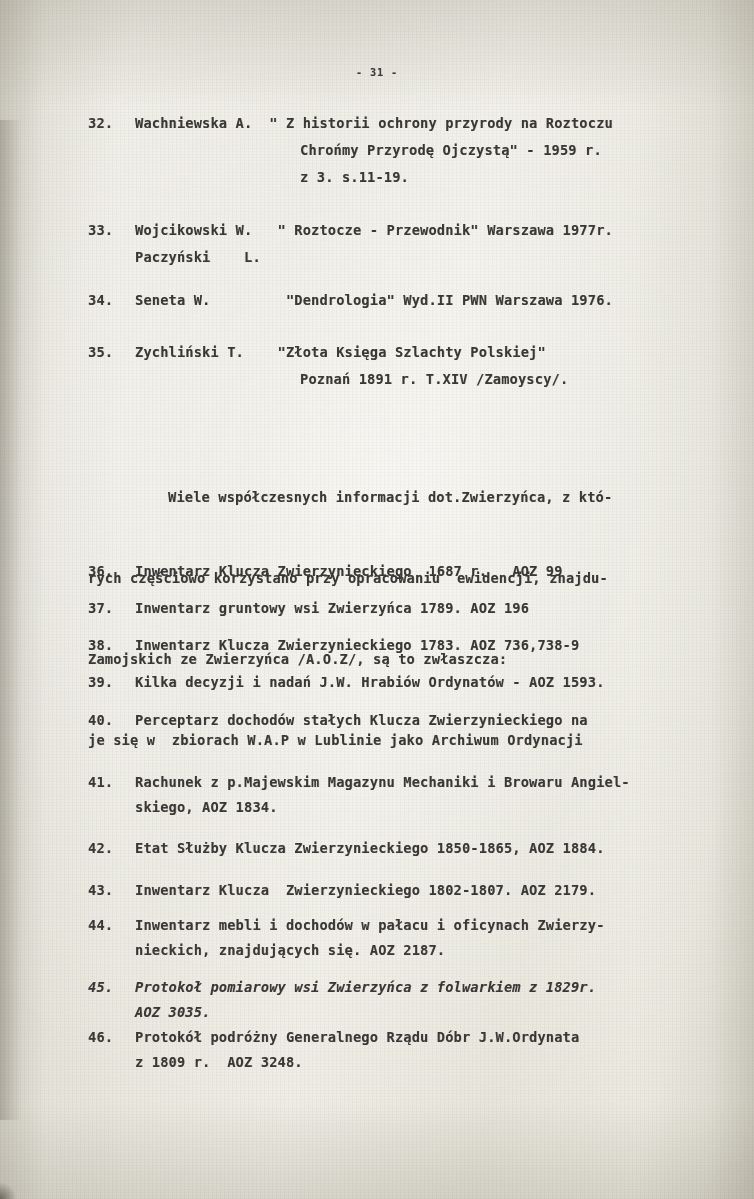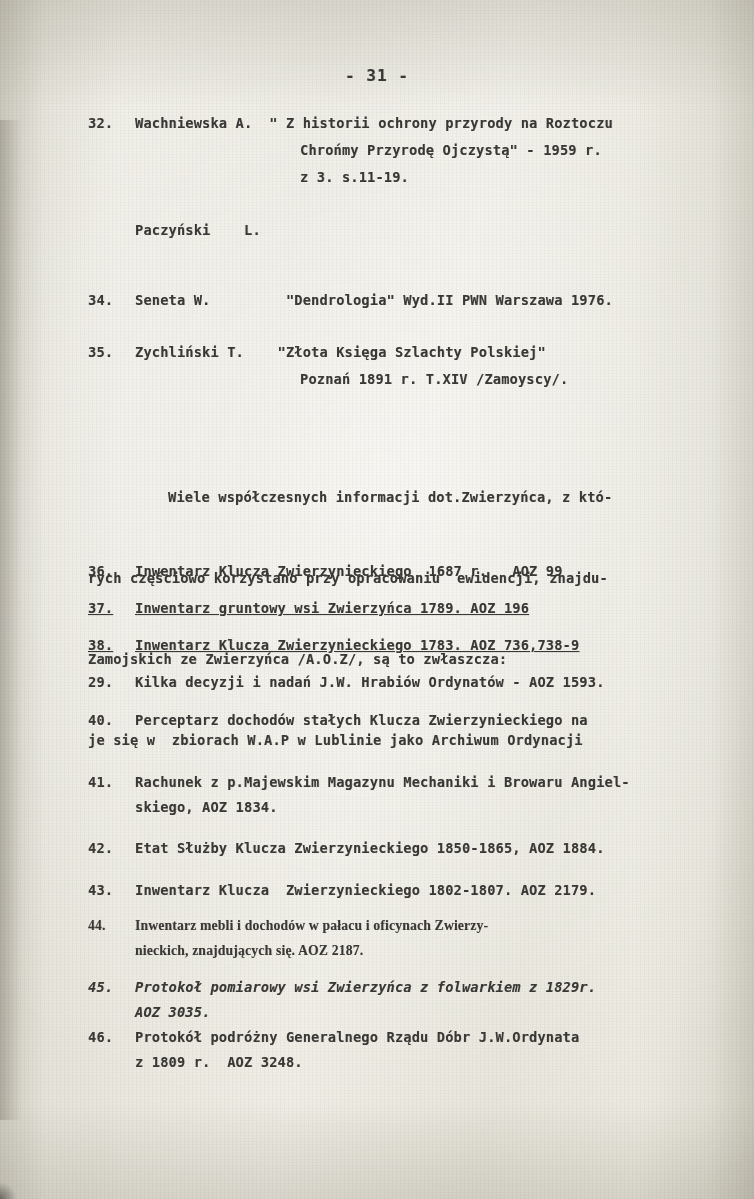--- a/index.html
+++ b/index.html
@@ -70,21 +70,21 @@
     font-weight: 700;
     text-shadow: 0.4px 0.3px 0.6px rgba(90,86,78,0.40);
   }
 
   .folio {
     position: absolute;
     top: 68px;
     left: 0;
     width: 754px;
     text-align: center;
-    font-size: 16px;
+    font-size: 10px;
     font-weight: 700;
     letter-spacing: 1px;
   }
 
   .entry {
     position: absolute;
     left: 88px;
     width: 660px;
   }
   .row {
@@ -134,20 +134,24 @@
     <div class="entry lh" style="top:110px;">
       <div class="row">
         <span class="num">32.</span>
         <span class="txt">Wachniewska A.  " Z historii ochrony przyrody na Roztoczu</span>
       </div>
       <div class="cont ind-212">Chrońmy Przyrodę Ojczystą" - 1959 r.</div>
       <div class="cont ind-212">z 3. s.11-19.</div>
     </div>
 
     <div class="entry lh" style="top:217px;">
+      <div class="row">
+        <span class="num">33.</span>
+        <span class="txt">Wojcikowski W.   " Roztocze - Przewodnik" Warszawa 1977r.</span>
+      </div>
       <div class="cont ind-47">Paczyński    L.</div>
     </div>
 
     <div class="entry lh" style="top:287px;">
       <div class="row">
         <span class="num">34.</span>
         <span class="txt">Seneta W.         "Dendrologia" Wyd.II PWN Warszawa 1976.</span>
       </div>
     </div>
 
@@ -166,37 +170,37 @@
       <div>je się w  zbiorach W.A.P w Lublinie jako Archiwum Ordynacji</div>
     </div>
 
     <div class="entry lh" style="top:558px;">
       <div class="row">
         <span class="num">36.</span>
         <span class="txt">Inwentarz Klucza Zwierzynieckiego  1687 r.   AOZ 99</span>
       </div>
     </div>
 
-    <div class="entry lh" style="top:595px;text-decoration:underline;">
+    <div class="entry lh" style="top:595px;">
       <div class="row">
         <span class="num">37.</span>
         <span class="txt">Inwentarz gruntowy wsi Zwierzyńca 1789. AOZ 196</span>
       </div>
     </div>
 
-    <div class="entry lh" style="top:632px;text-decoration:underline;">
+    <div class="entry lh" style="top:632px;">
       <div class="row">
         <span class="num">38.</span>
         <span class="txt">Inwentarz Klucza Zwierzynieckiego 1783. AOZ 736,738-9</span>
       </div>
     </div>
 
     <div class="entry lh" style="top:669px;">
       <div class="row">
-        <span class="num">29.</span>
+        <span class="num">39.</span>
         <span class="txt">Kilka decyzji i nadań J.W. Hrabiów Ordynatów - AOZ 1593.</span>
       </div>
     </div>
 
     <div class="entry lh-tight" style="top:708px;">
       <div class="row">
         <span class="num">40.</span>
         <span class="txt">Perceptarz dochodów stałych Klucza Zwierzynieckiego na</span>
       </div>
     </div>
@@ -216,21 +220,21 @@
       </div>
     </div>
 
     <div class="entry lh" style="top:877px;">
       <div class="row">
         <span class="num">43.</span>
         <span class="txt">Inwentarz Klucza  Zwierzynieckiego 1802-1807. AOZ 2179.</span>
       </div>
     </div>
 
-    <div class="entry lh-tight" style="top:913px;font-family:Liberation Serif, serif;">
+    <div class="entry lh-tight" style="top:913px;">
       <div class="row">
         <span class="num">44.</span>
         <span class="txt">Inwentarz mebli i dochodów w pałacu i oficynach Zwierzy-</span>
       </div>
       <div class="cont ind-47">nieckich, znajdujących się. AOZ 2187.</div>
     </div>
 
     <div class="entry lh-tight" style="top:975px;font-style:italic;">
       <div class="row">
         <span class="num">45.</span>

